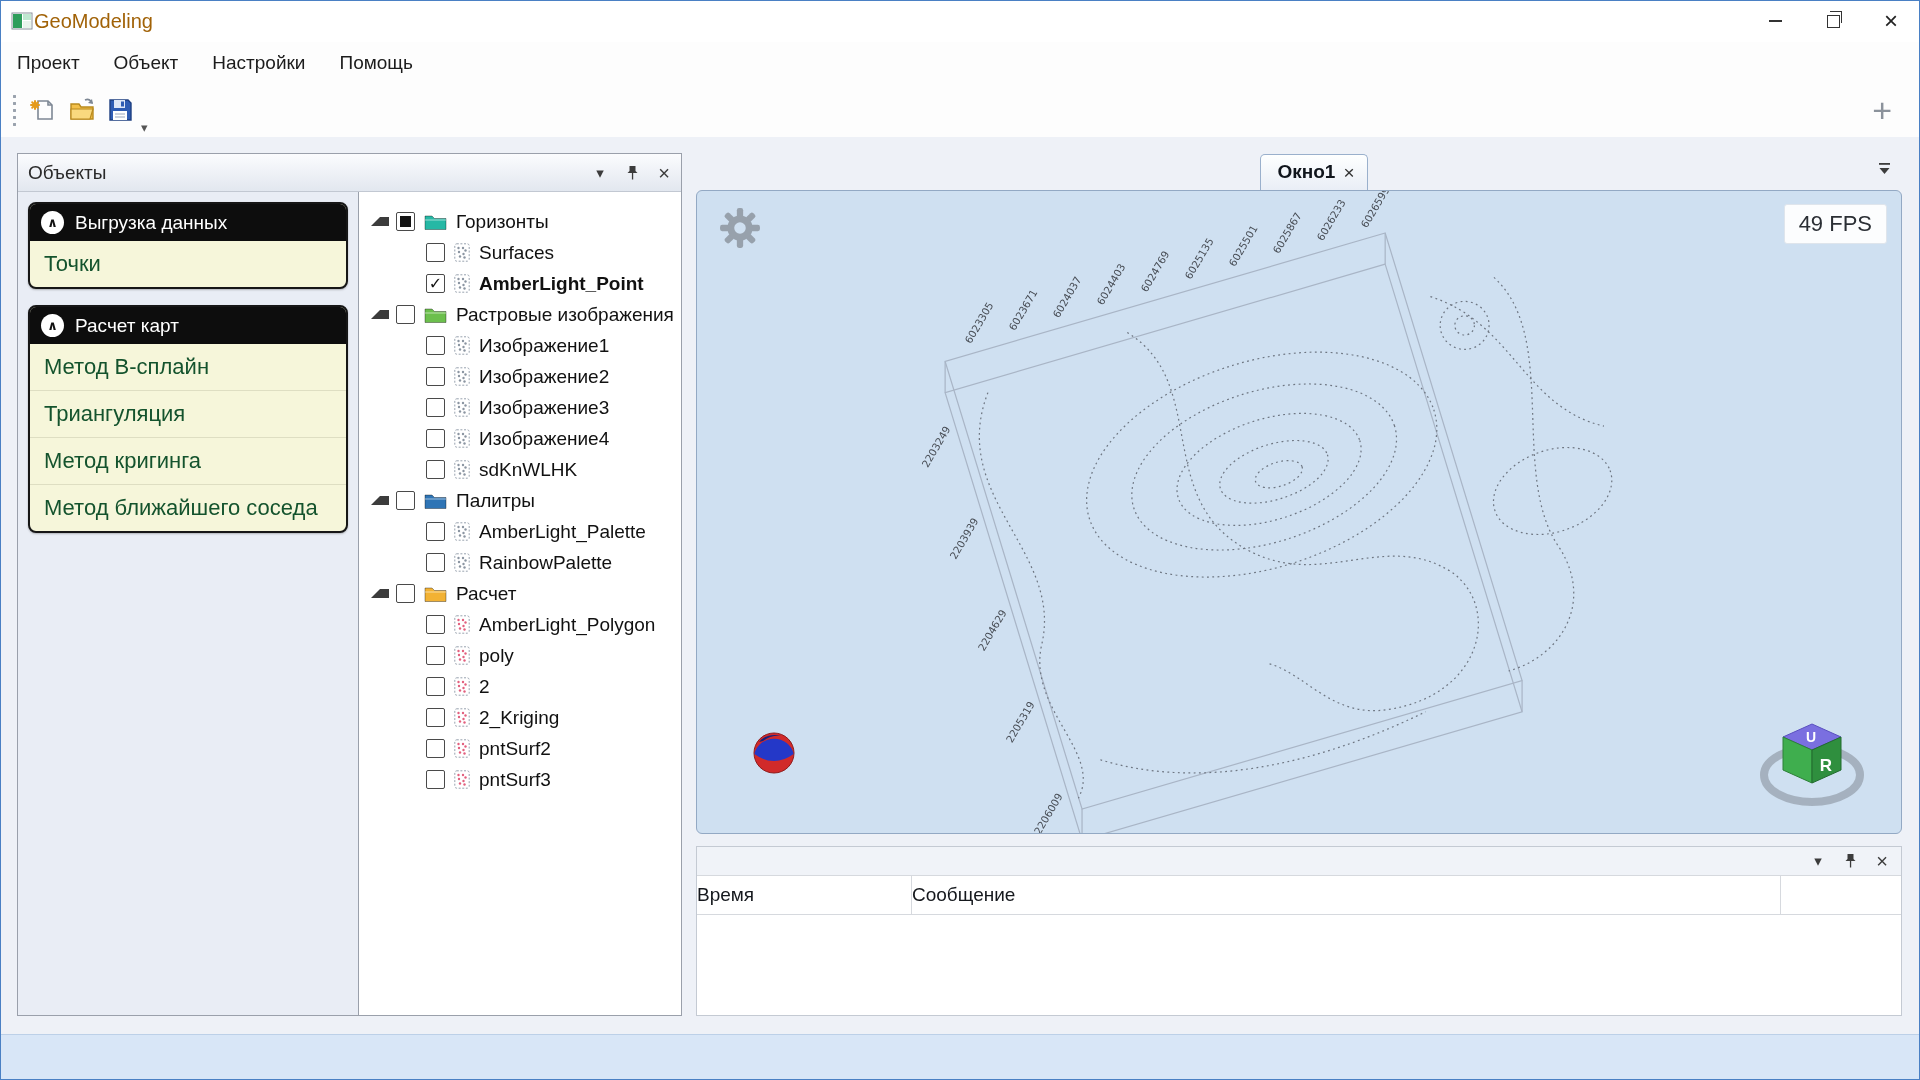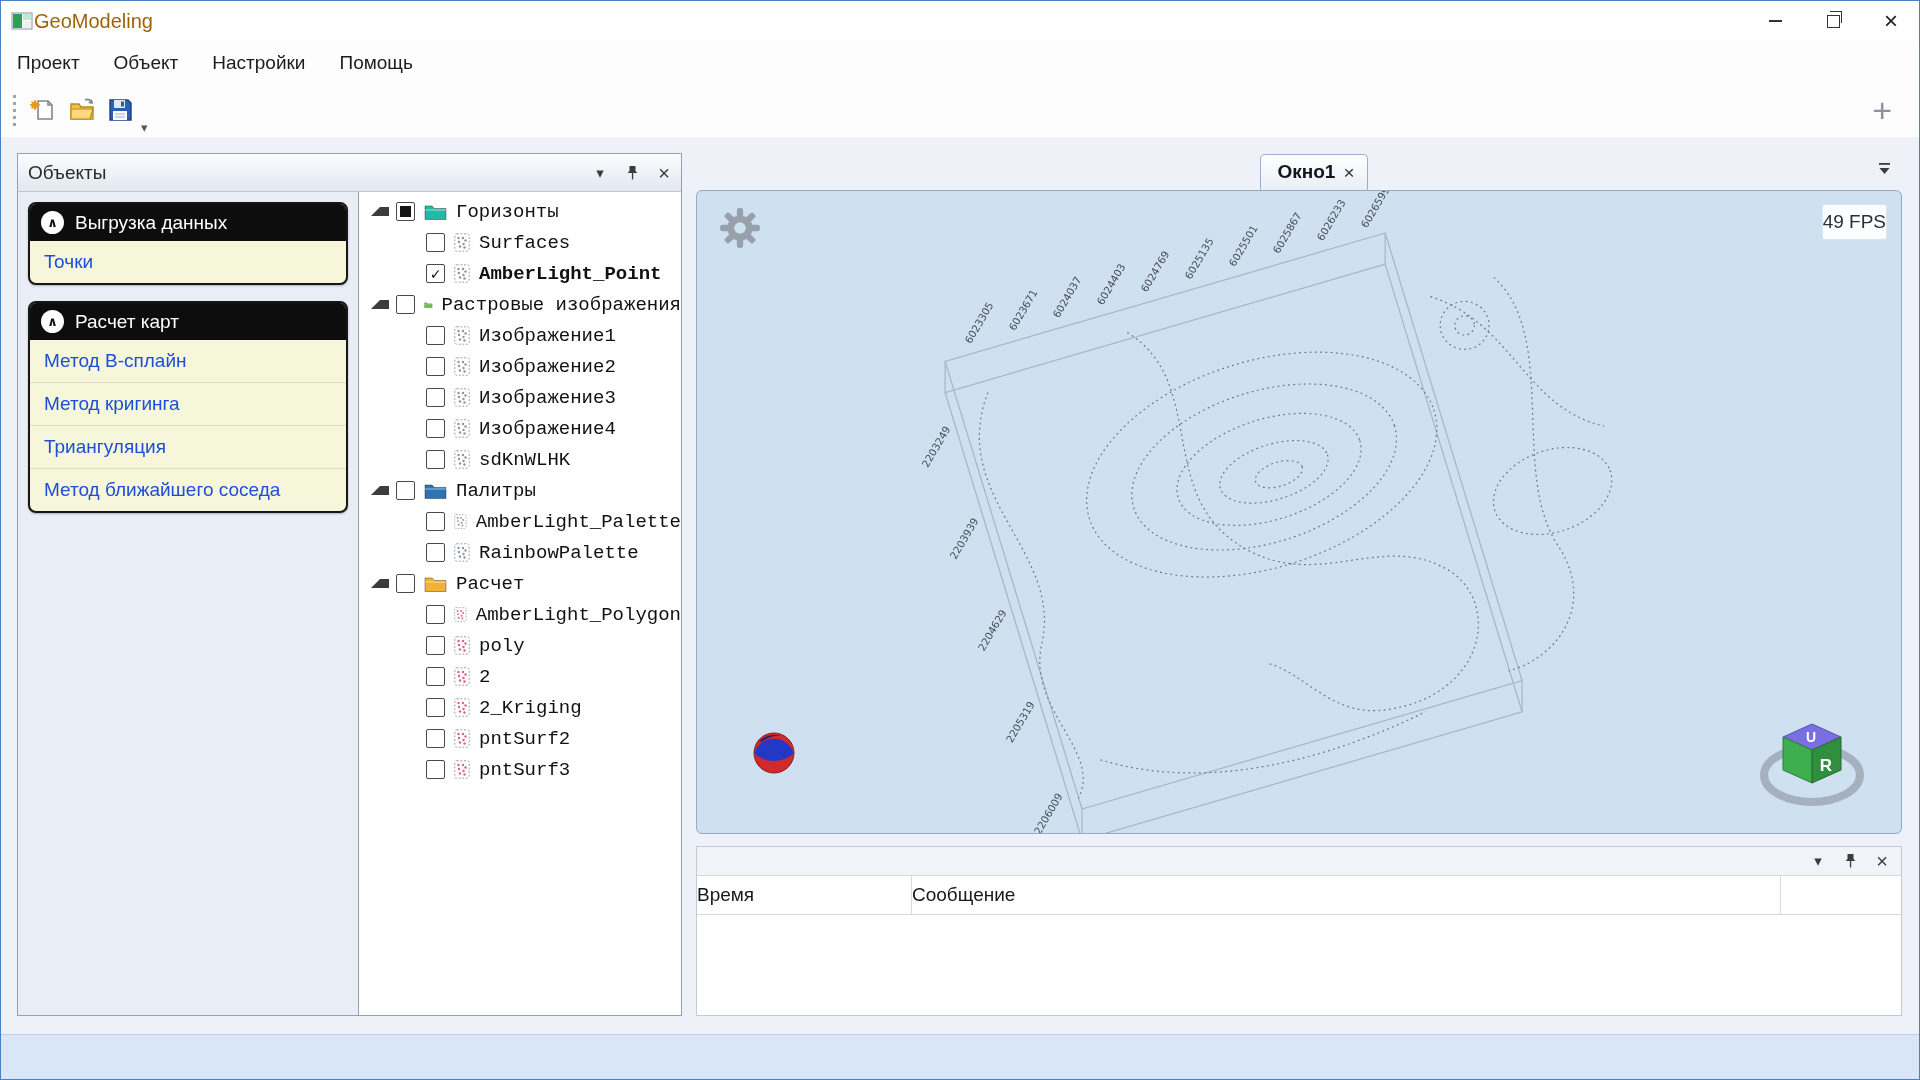--- a/index.html
+++ b/index.html
@@ -39,44 +39,44 @@
   .dock-left{width:663px;background:#fff;border:1px solid #9aa0ab;display:flex;flex-direction:column;}
   .dock-header{height:37px;flex:0 0 37px;background:linear-gradient(#fbfcfe,#e2e7ef);border-bottom:1px solid #c2c8d2;display:flex;align-items:center;padding:0 8px 0 10px;font-size:19px;color:#2a2a2a;}
   .dock-header-icons{margin-left:auto;display:flex;align-items:center;gap:14px;color:#3c3c3c;}
   .hd-ic{display:flex;align-items:center;justify-content:center;width:18px;height:18px;font-size:15px;}
   .hd-close{font-size:20px;line-height:1;}
   .dock-body{flex:1;display:flex;min-height:0;}
   .ops{width:340px;background:#e9edf5;padding:10px 10px;box-sizing:border-box;overflow:hidden;}
   .group{border:2px solid #161616;border-radius:8px;overflow:hidden;background:#f6f6da;margin-bottom:16px;box-shadow:0 1px 2px rgba(0,0,0,.25);}
   .group-header{background:#0d0d0d;color:#fff;display:flex;align-items:center;gap:11px;padding:7px 11px;font-size:19px;}
   .collapse-circle{width:23px;height:23px;border-radius:50%;background:#fff;color:#111;display:flex;align-items:center;justify-content:center;font-size:13px;font-weight:bold;flex:0 0 23px;}
-  .group-item{padding:10px 14px;font-size:19px;color:#1d4ed8;}
+  .group-item{padding:10px 14px;font-size:22px;color:#14532d;}
   .group-item + .group-item{border-top:1px solid #dedec2;}
 
   
-  .tree{flex:1;background:#fff;border-left:1px solid #9aa0ab;padding-top:4px;overflow:hidden;font-family:Liberation Mono, monospace;}
+  .tree{flex:1;background:#fff;border-left:1px solid #9aa0ab;padding-top:14px;overflow:hidden;}
   .trow{display:flex;align-items:center;height:31px;padding-left:12px;gap:9px;white-space:nowrap;}
   .expander{width:0;height:0;border-left:9px solid transparent;border-bottom:9px solid #3c3c3c;flex:0 0 9px;margin-right:-2px;}
   .indent{width:46px;flex:0 0 46px;}
   .checkbox{width:19px;height:19px;flex:0 0 19px;background:#fff;border:1px solid #4a4a4a;border-radius:2px;display:flex;align-items:center;justify-content:center;box-sizing:border-box;font-size:16px;font-weight:bold;color:#111;}
   .checkbox.ind::before{content:'';width:11px;height:11px;background:#141414;display:block;}
   .tlabel{font-size:19px;color:#111;}
   .tlabel.bold{font-weight:bold;}
 
   
   .main{flex:1;display:flex;flex-direction:column;min-width:0;}
   .tabstrip{height:37px;flex:0 0 37px;display:flex;align-items:flex-end;position:relative;justify-content:center;}
   .tab{margin-left:30px;display:flex;align-items:center;gap:8px;padding:6px 12px 7px 16px;background:linear-gradient(#feffff,#e9eef6);border:1px solid #9ab0cc;border-bottom:none;border-radius:5px 5px 0 0;font-size:19px;font-weight:bold;color:#10151c;}
   .tab-close{font-size:19px;font-weight:normal;color:#333;line-height:1;}
   .tablist-ic{position:absolute;right:10px;top:8px;}
 
   .viewport{flex:1;position:relative;background:#cfe0f1;border:1px solid #93a9c4;border-radius:6px;overflow:hidden;min-height:0;}
   .viewport svg.scene{position:absolute;inset:0;width:100%;height:100%;}
   .gear{position:absolute;left:22px;top:16px;}
-  .fps{position:absolute;right:14px;top:13px;background:rgba(255,255,255,.93);border:1px solid #dfe5ec;border-radius:3px;padding:6px 0;font-size:19px;color:#2b2f35;}
+  .fps{position:absolute;right:14px;top:13px;background:rgba(255,255,255,.93);border:1px solid #dfe5ec;border-radius:3px;padding:6px 14px;font-size:22px;color:#2b2f35;}
   .orb{position:absolute;left:52px;bottom:52px;}
   .navcube{position:absolute;right:26px;bottom:18px;}
   .boxframe path{fill:none;stroke:#a9b5c6;stroke-width:1;}
   .contours ellipse,.contours circle,.contours path{fill:none;stroke:#6e7682;stroke-width:1;stroke-dasharray:1.5 2.8;}
   .tick{font-size:8.5px;fill:#474c54;font-family:"DejaVu Sans",sans-serif;}
 
   
   .logpanel{margin-top:12px;height:168px;flex:0 0 168px;background:#fff;border:1px solid #c4cad3;display:flex;flex-direction:column;}
   .log-toolbar{height:28px;flex:0 0 28px;background:#f0f3f8;display:flex;align-items:center;justify-content:flex-end;gap:14px;padding-right:10px;color:#3c3c3c;}
   .log-header{display:grid;grid-template-columns:215px 1fr 120px;border-top:1px solid #d6d9de;border-bottom:1px solid #d6d9de;}
@@ -182,22 +182,22 @@
               <span class="group-title">Выгрузка данных</span>
             </div>
             <div class="group-item">Точки</div>
           </div>
           <div class="group">
             <div class="group-header">
               <span class="collapse-circle">∧</span>
               <span class="group-title">Расчет карт</span>
             </div>
             <div class="group-item">Метод B-сплайн</div>
+            <div class="group-item">Триангуляция</div>
             <div class="group-item">Метод кригинга</div>
-            <div class="group-item">Триангуляция</div>
             <div class="group-item">Метод ближайшего соседа</div>
           </div>
         </div>
       <div class="tree" id="tree">
           <div class="trow">
             <span class="expander"></span>
             <span class="checkbox ind"></span>
             <svg width="23" height="18" viewBox="0 0 23 18">
               <path d="M1 3 h7 l2.5 2.5 H22 V16.5 H1 Z" fill="#26b8a5" stroke="rgba(0,0,0,.35)"></path>
               <path d="M1 7 H22" stroke="rgba(255,255,255,.55)"></path>

